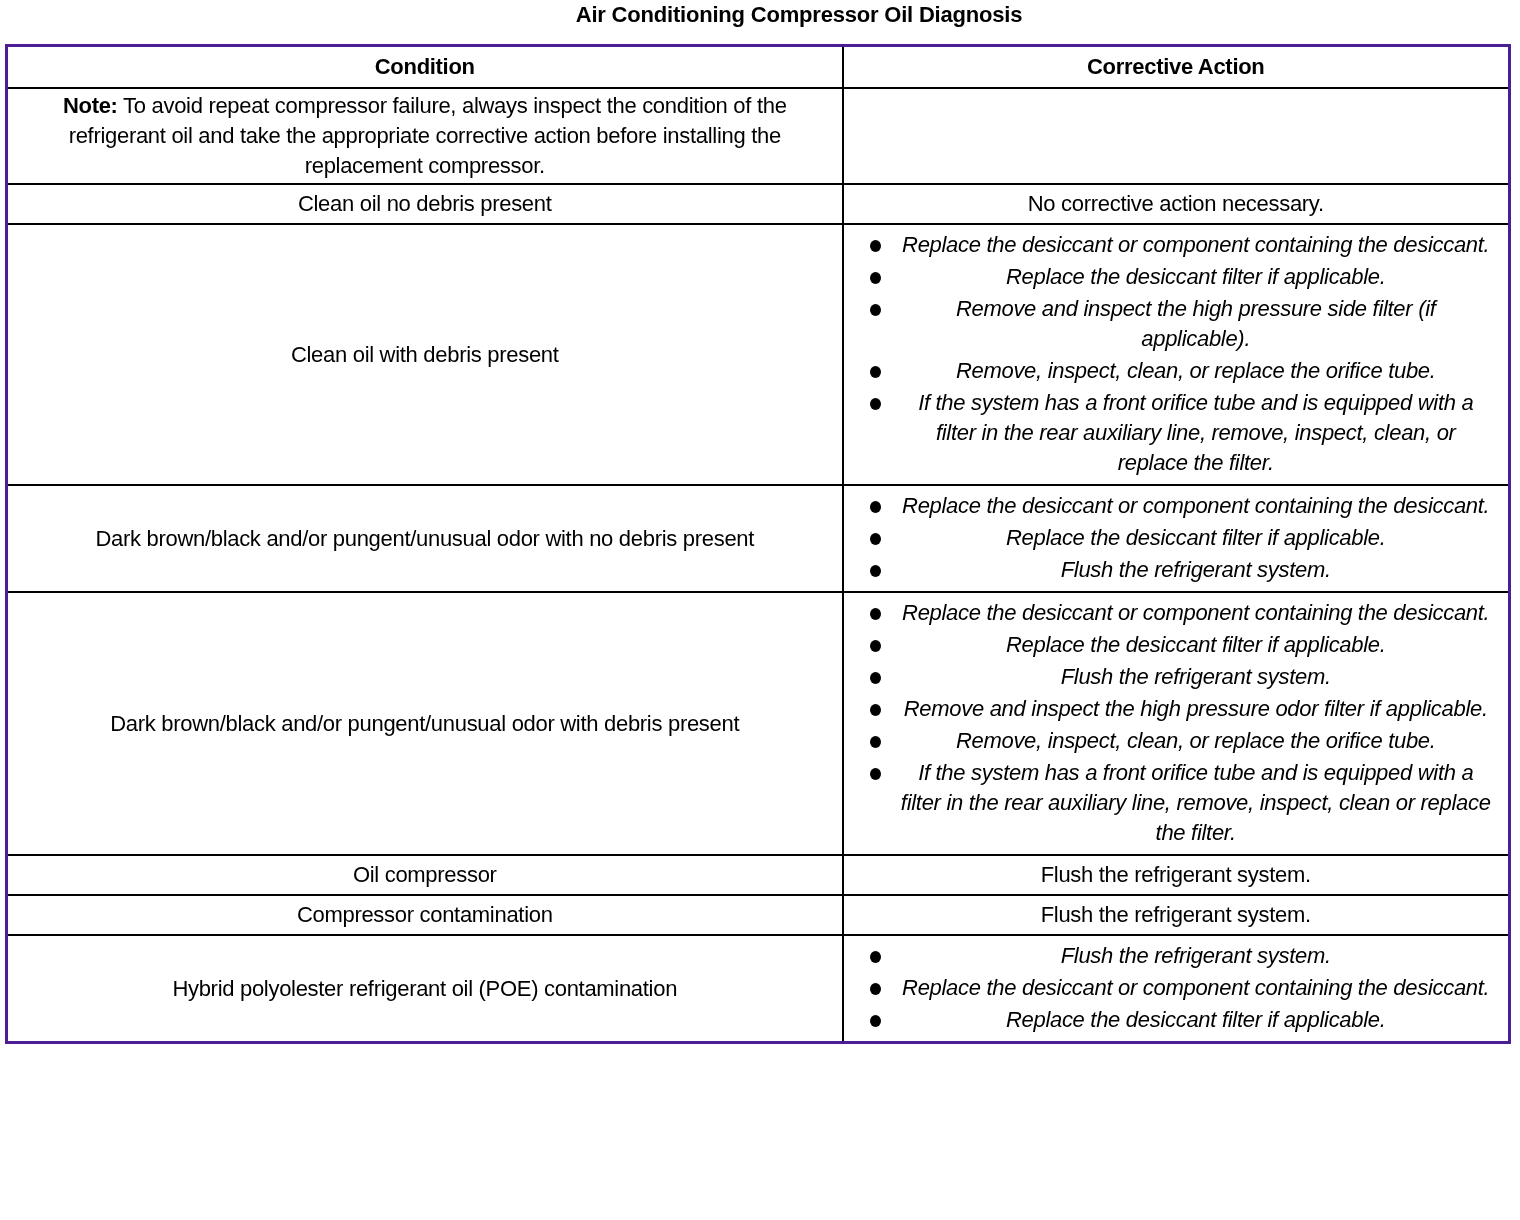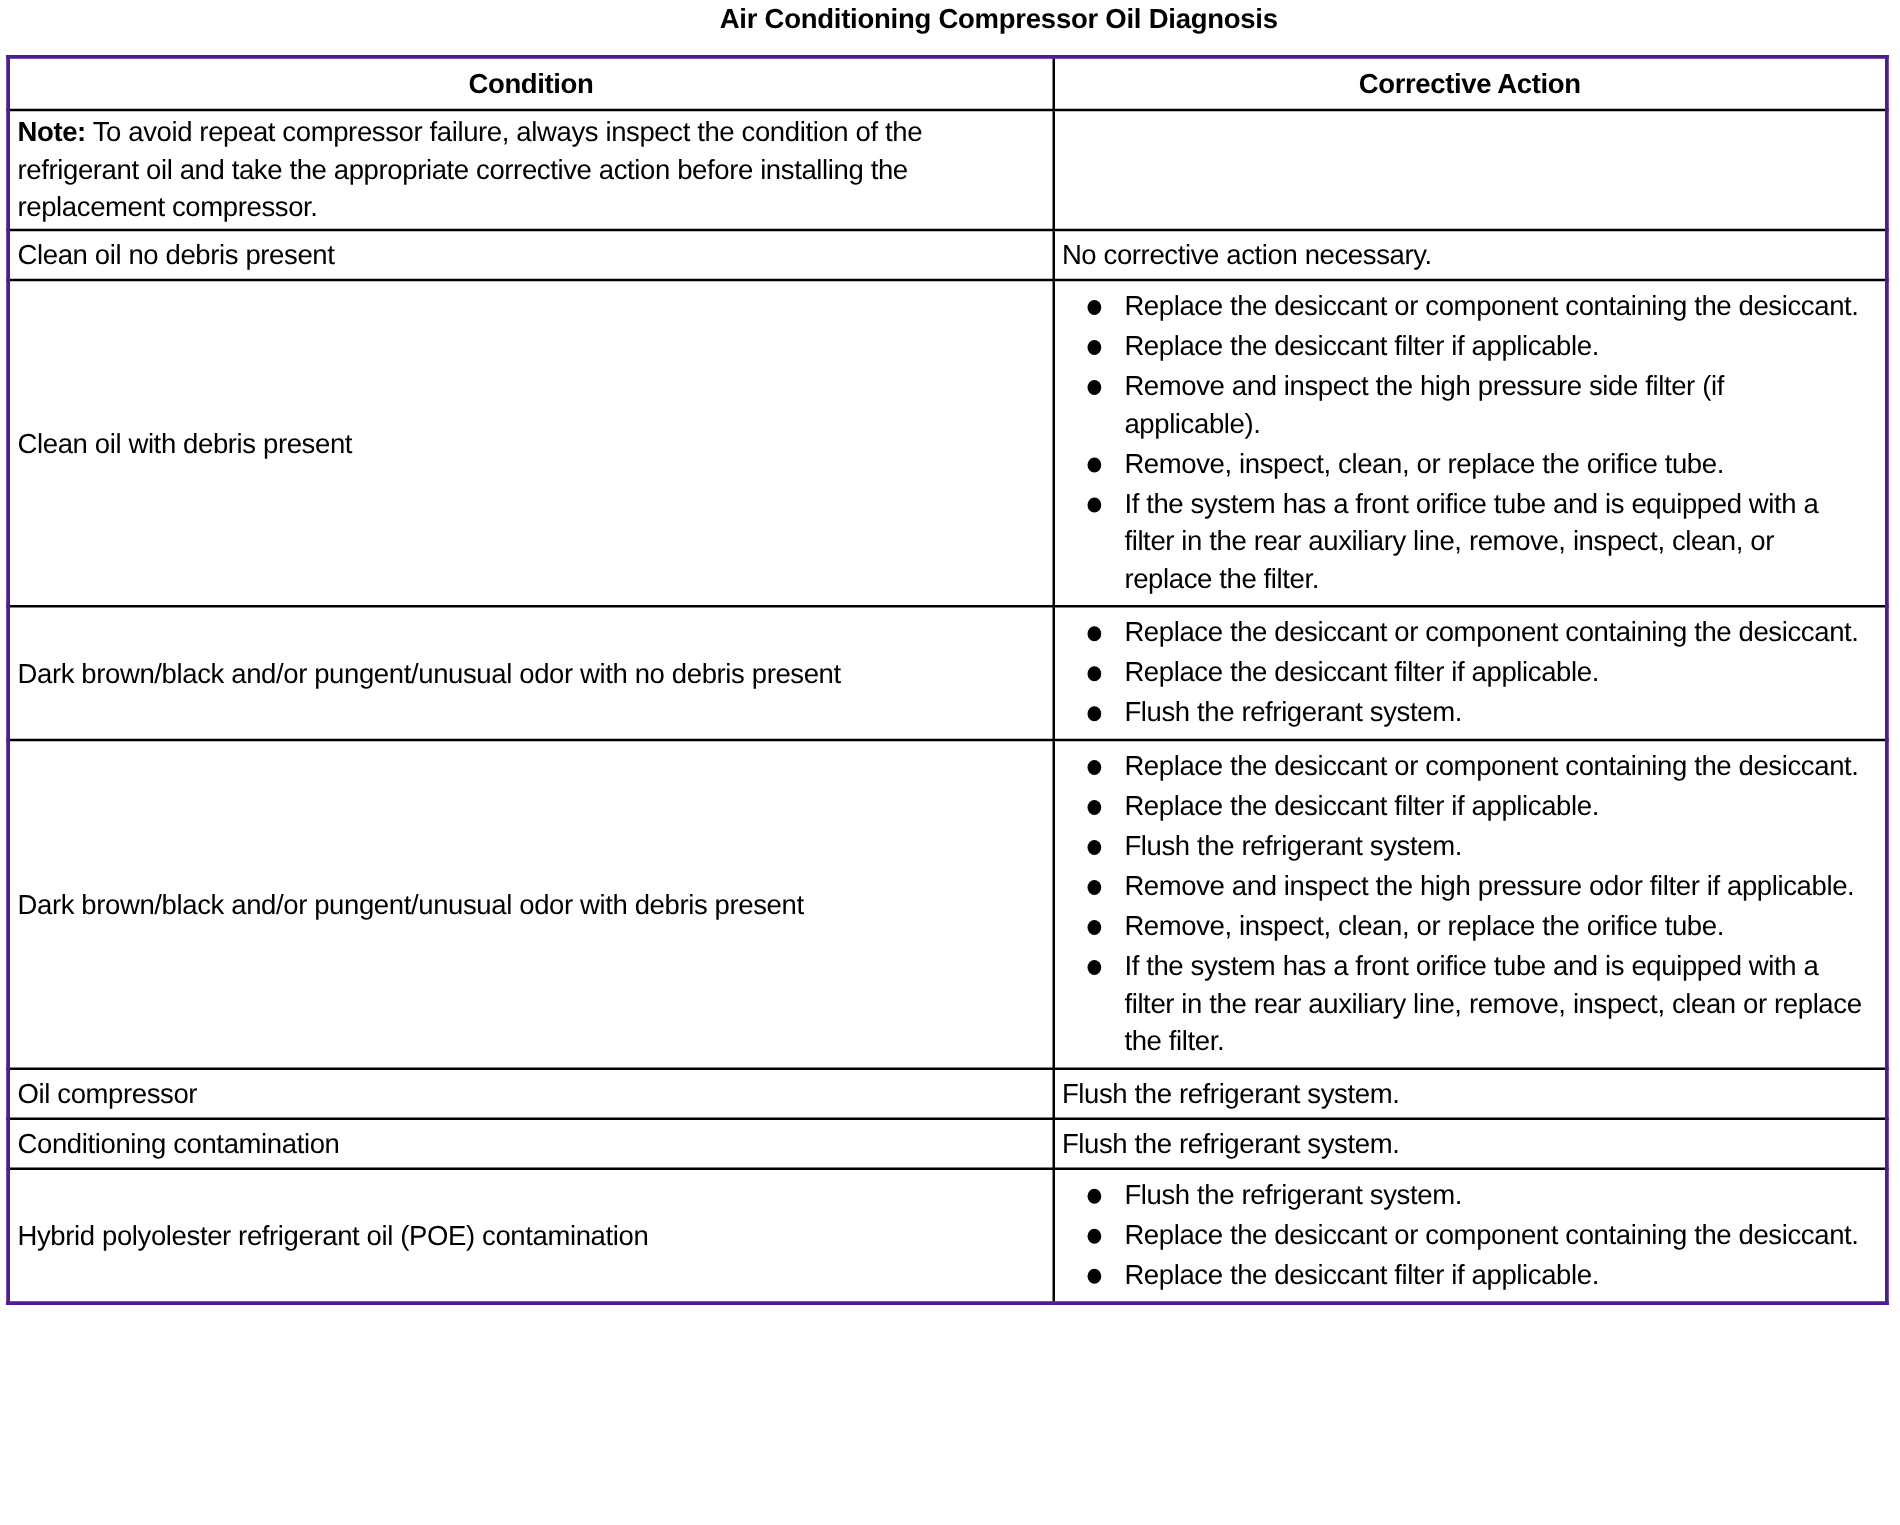--- a/index.html
+++ b/index.html
@@ -37,34 +37,35 @@
       table-layout: fixed;
     }
     table.diag col.c1 { width: 836px; }
     table.diag col.c2 { width: 667px; }
     table.diag th, table.diag td {
       border: 2px solid #000;
       padding: 0 6px;
       vertical-align: middle;
       font-size: 22px;
       line-height: 30px;
-      text-align: left;
+      text-align: center;
       letter-spacing: -0.3px;
     }
     table.diag th {
       font-weight: bold;
       text-align: center;
       height: 40px;
     }
     .note-label { font-weight: bold; }
     td.note { padding-top: 4px; padding-bottom: 4px; }
     ul.actions {
       list-style: none;
       margin: 0;
       padding: 3px 0 4px 0;
+      font-style: italic;
     }
     ul.actions li {
       position: relative;
       padding-left: 50px;
       padding-right: 10px;
       margin: 2px 0;
       line-height: 30px;
     }
     ul.actions li .bullet {
       position: absolute;
@@ -142,21 +143,21 @@
         </ul>
       </td>
     </tr>
 
     <tr class="h-single">
       <td>Oil compressor</td>
       <td>Flush the refrigerant system.</td>
     </tr>
 
     <tr class="h-single">
-      <td>Conditioning contamination</td>
+      <td>Compressor contamination</td>
       <td>Flush the refrigerant system.</td>
     </tr>
 
     <tr>
       <td>Hybrid polyolester refrigerant oil (POE) contamination</td>
       <td>
         <ul class="actions">
           <li><span class="bullet"></span><span>Flush the refrigerant system.</span></li>
           <li><span class="bullet"></span><span>Replace the desiccant or component containing the desiccant.</span></li>
           <li><span class="bullet"></span><span>Replace the desiccant filter if applicable.</span></li>

